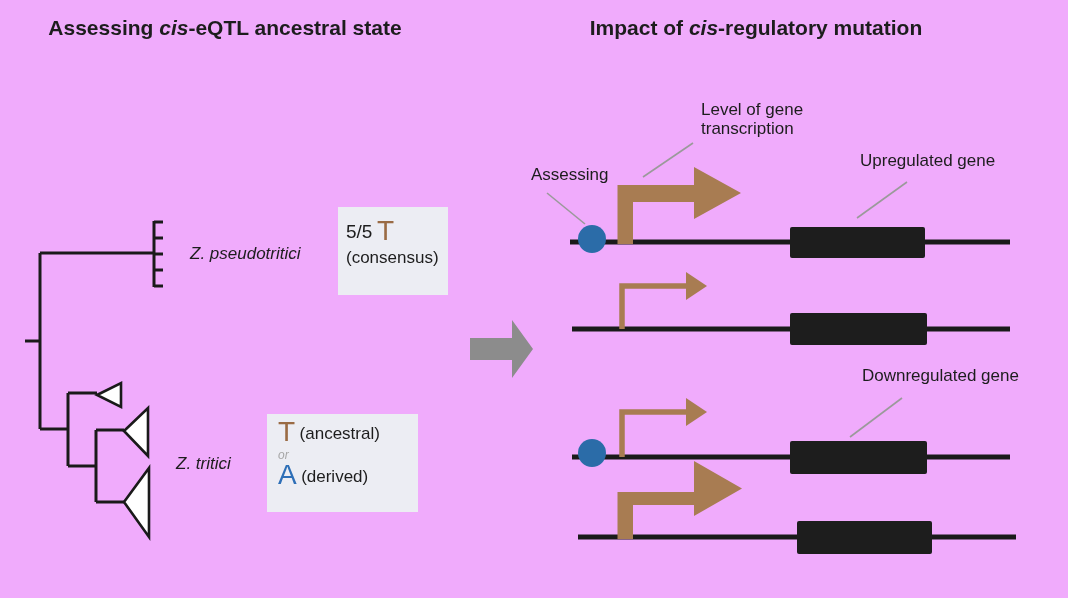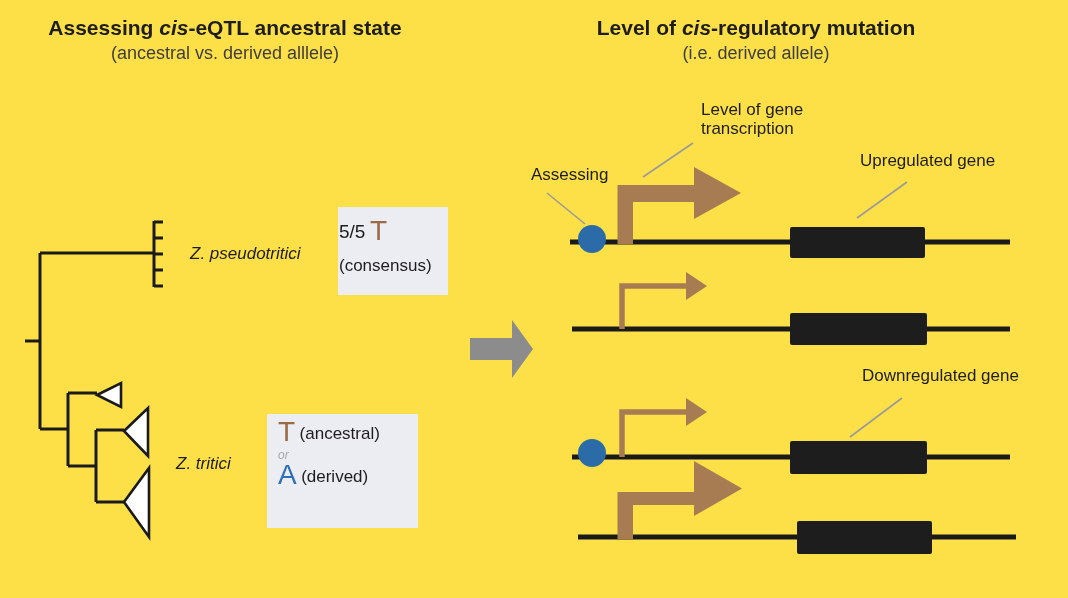--- a/index.html
+++ b/index.html
@@ -1,38 +1,38 @@
 <!DOCTYPE html>
 <html><head>
 <meta charset="utf-8">
 <style>
   * { margin:0; padding:0; box-sizing:border-box; }
   body { background:#ffffff; }
   .canvas {
-    position:relative; width:1068px; height:598px; background:#fde047;
+    position:relative; width:1068px; height:598px; background:#f0abfc;
     font-family:"Liberation Sans", sans-serif; color:#1d1d1d; overflow:hidden;
   }
   .abs { position:absolute; }
   svg.layer { position:absolute; left:0; top:0; }
 
   .hdr { text-align:center; }
   .hdr-title { font-size:21px; font-weight:bold; color:#1d1d1d; white-space:nowrap; }
   .hdr-title .it { font-style:italic; }
   .hdr-sub { font-size:18px; color:#3e3e3e; margin-top:3px; white-space:nowrap; }
 
   .taxon { font-style:italic; font-size:17px; white-space:nowrap; }
 
   .allele-box { background:#ecedf3; }
-  .box-consensus { left:338px; top:207px; width:110px; height:88px; padding:10px 0 0 1px; }
-  .box-allele   { left:267px; top:414px; width:151px; height:114px; padding:4px 0 0 11px; }
+  .box-consensus { left:338px; top:207px; width:110px; height:88px; padding:10px 0 0 8px; }
+  .box-allele   { left:267px; top:414px; width:151px; height:98px; padding:4px 0 0 11px; }
   .fraction { font-size:19px; vertical-align:baseline; }
   .big-letter { font-size:28px; line-height:28px; vertical-align:-2px; }
   .brown-letter { color:#9a6b44; }
   .blue-letter { color:#2e6fb7; }
-  .small-caption { font-size:17px; margin-top:8px; white-space:nowrap; }
+  .small-caption { font-size:17px; margin-top:0; white-space:nowrap; }
   .allele-row { white-space:nowrap; line-height:30px; }
   .allele-row .lbl { font-size:17px; }
   .or-word { font-size:12px; font-style:italic; color:#a6a6a6; line-height:12px; }
 
   .ann { font-size:17px; color:#1d1d1d; white-space:nowrap; }
   .ann-2l { line-height:19px; }
 </style>
 </head>
 <body>
 
@@ -98,26 +98,24 @@
     <g stroke="#9a9a9a" stroke-width="1.6">
       <line x1="547" y1="193" x2="585" y2="224"></line>
       <line x1="643" y1="177" x2="693" y2="143"></line>
       <line x1="857" y1="218" x2="907" y2="182"></line>
       <line x1="850" y1="437" x2="902" y2="398"></line>
     </g>
   </svg>
 
   <div class="abs hdr" style="left:28px; top:16px; width:394px;">
     <div class="hdr-title"><span>Assessing </span><span class="it">cis</span><span>-eQTL ancestral state</span></div>
-    <div class="hdr-sub">(ancestral vs. derived alllele)</div>
   </div>
 
   <div class="abs hdr" style="left:560px; top:16px; width:392px;">
-    <div class="hdr-title"><span>Level of </span><span class="it">cis</span><span>-regulatory mutation</span></div>
-    <div class="hdr-sub">(i.e. derived allele)</div>
+    <div class="hdr-title"><span>Impact of </span><span class="it">cis</span><span>-regulatory mutation</span></div>
   </div>
 
   <div class="abs taxon" style="left:190px; top:244px;">Z. pseudotritici</div>
   <div class="abs taxon" style="left:176px; top:454px;">Z. tritici</div>
 
   <div class="abs allele-box box-consensus">
     <div class="allele-row"><span class="fraction">5/5</span>
       <span class="big-letter brown-letter">T</span></div>
     <div class="small-caption">(consensus)</div>
   </div>

